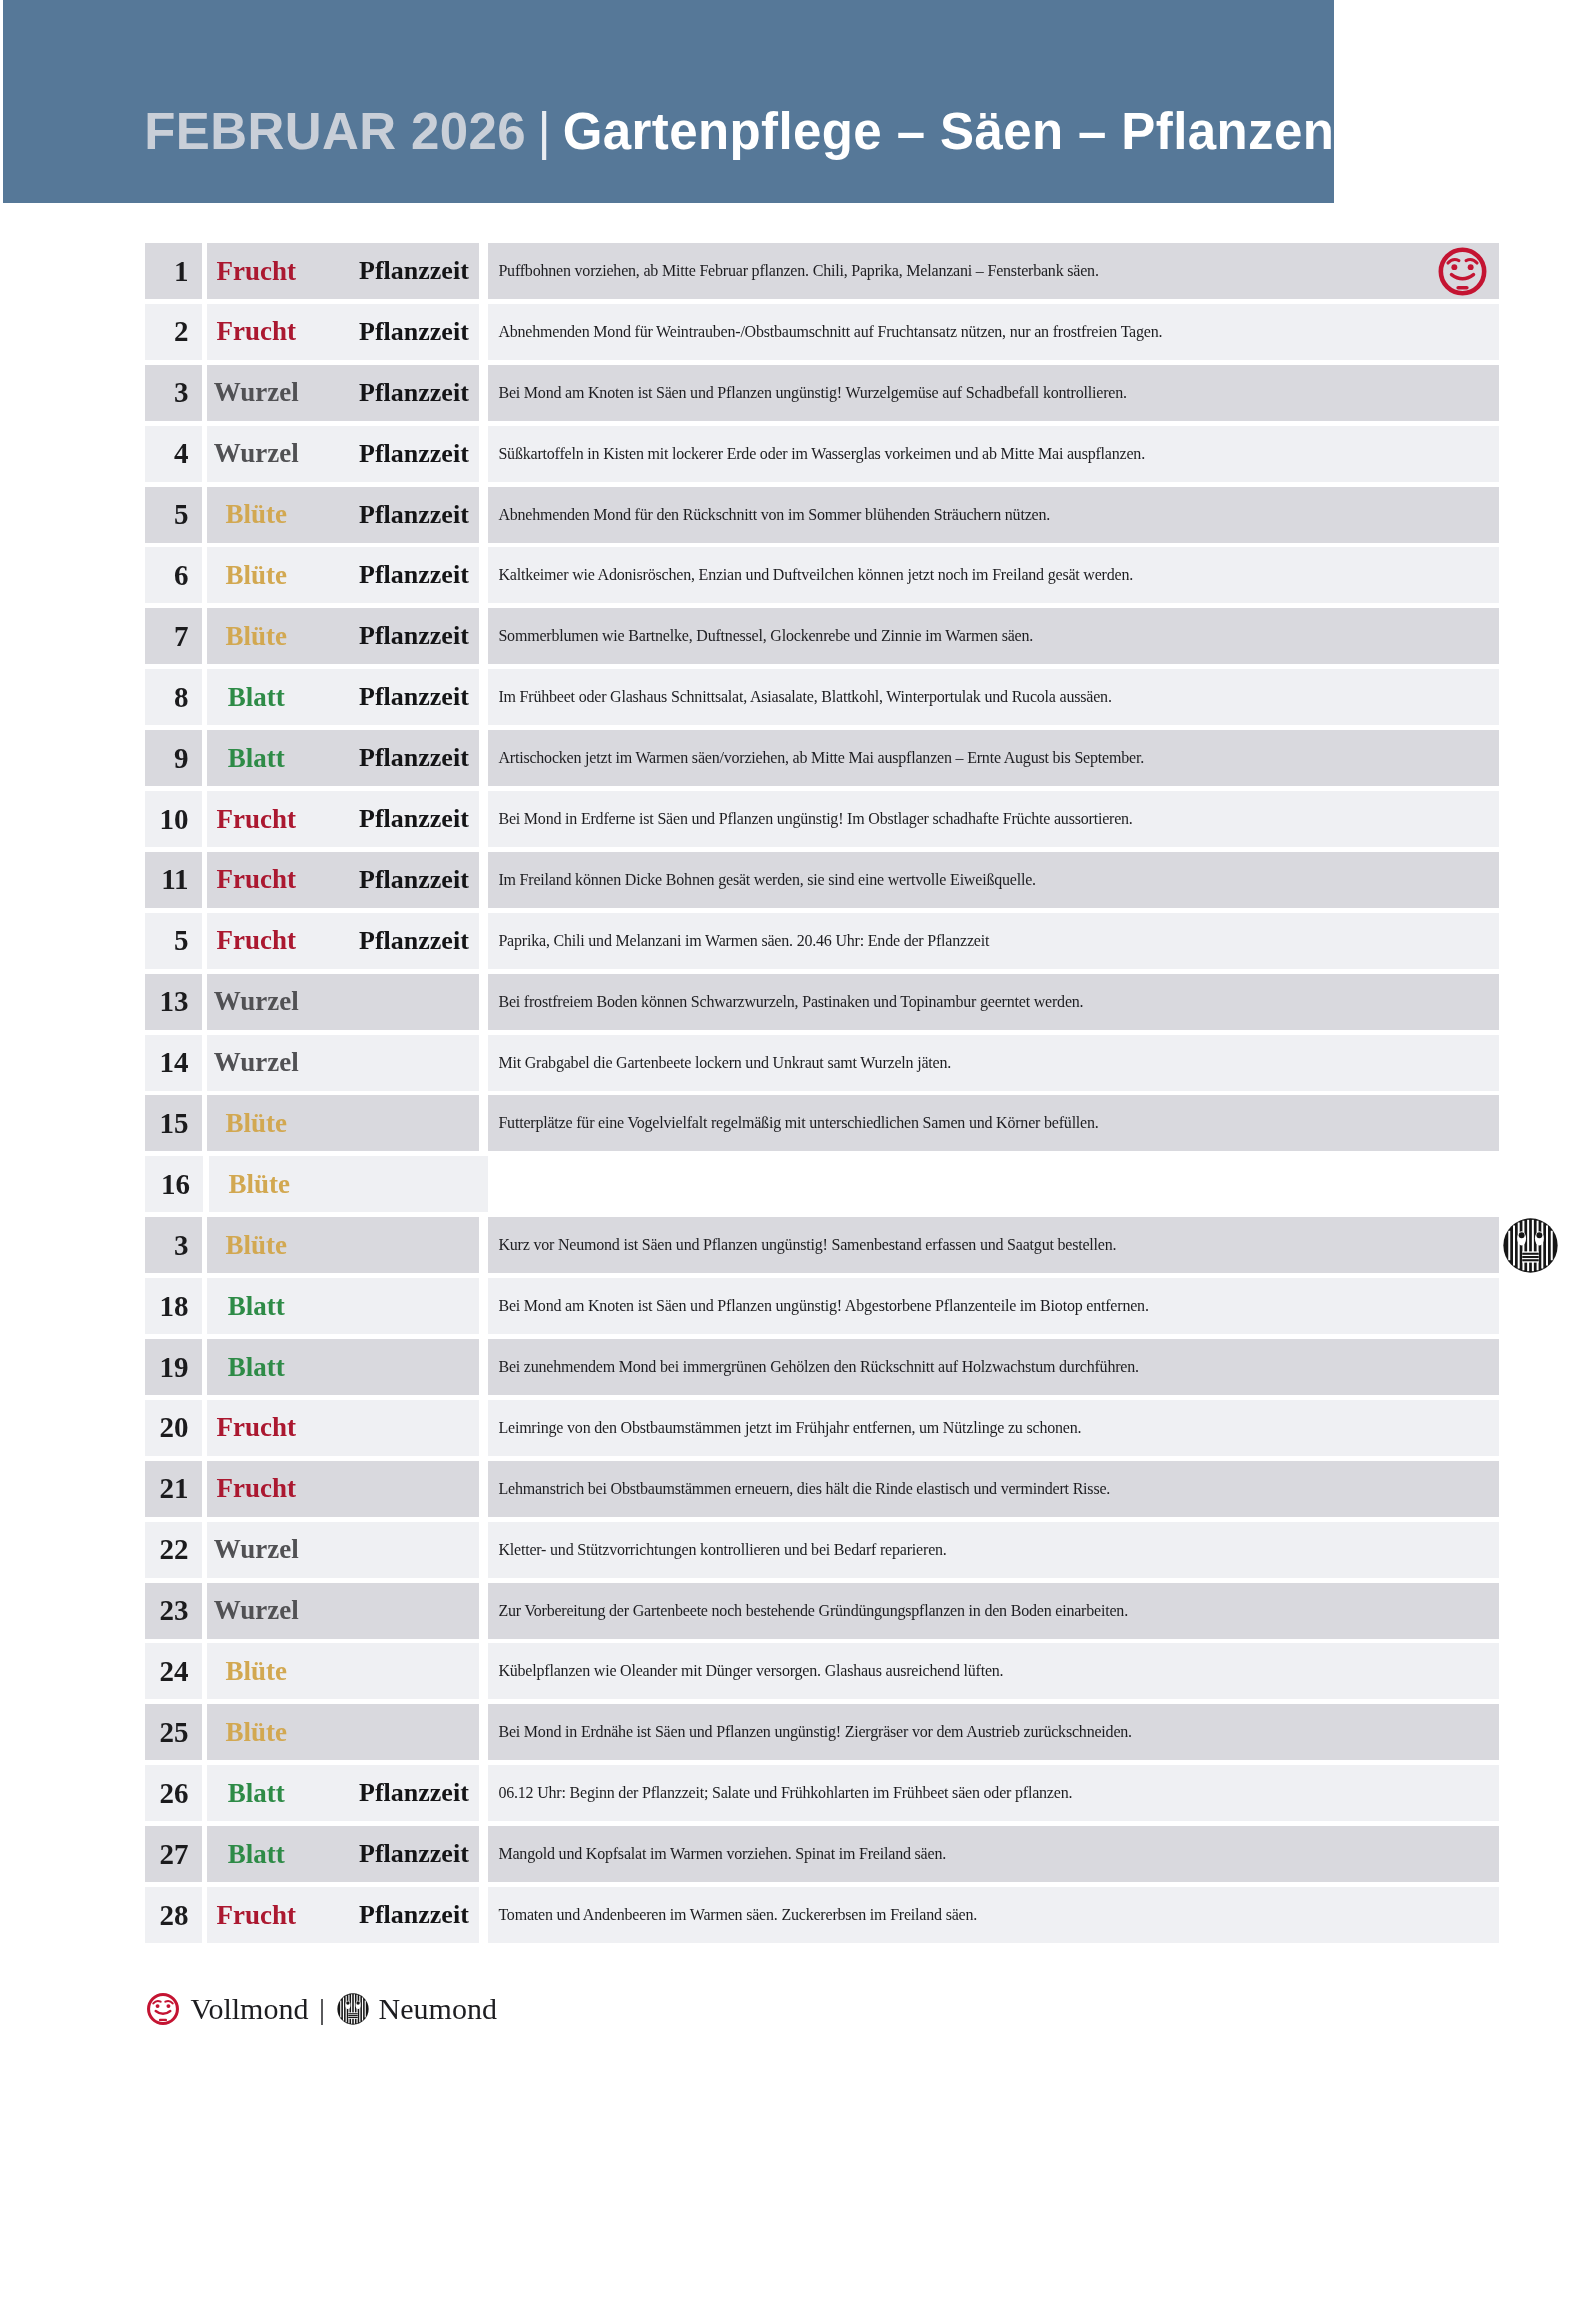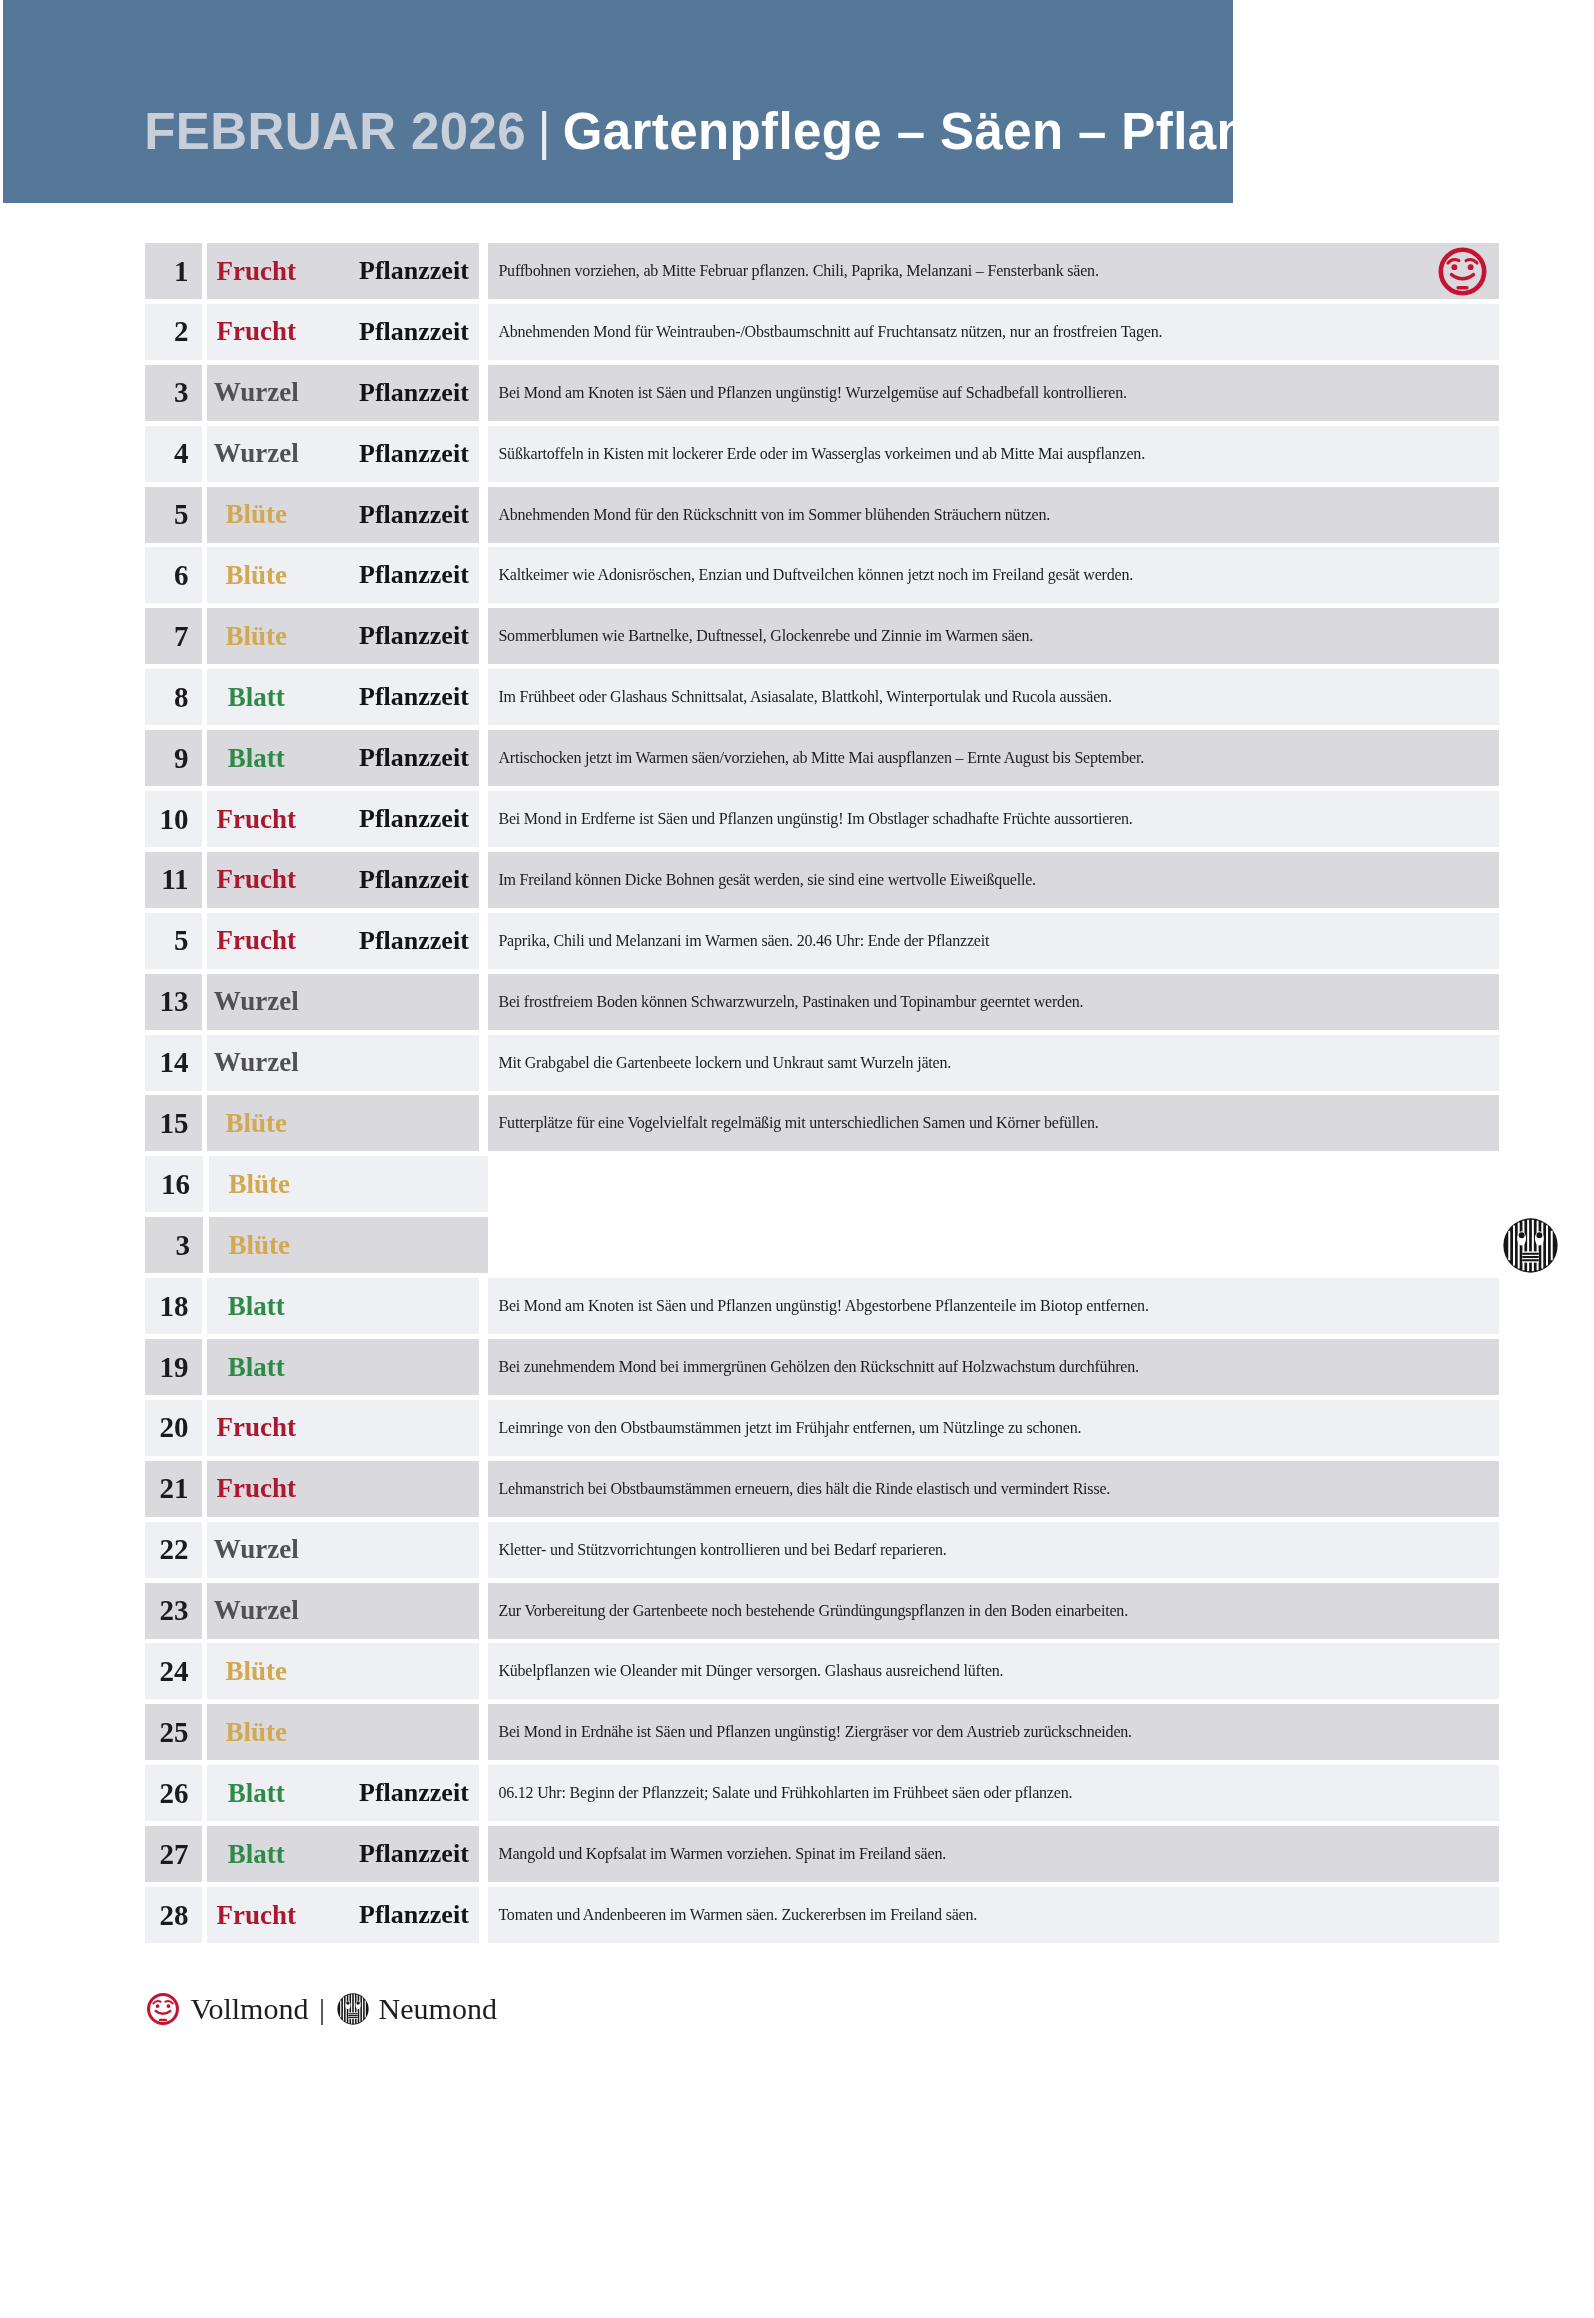--- a/index.html
+++ b/index.html
@@ -7,21 +7,21 @@
     width: 1594px; height: 2319px;
     background: #ffffff;
     font-family: "Liberation Serif", serif;
     overflow: hidden;
     position: relative;
   }
   
   .banner {
     position: absolute;
     left: 3.3px; top: 0;
-    width: 1230px; height: 203px;
+    width: 1331px; height: 203px;
     background: var(--banner, #567898);
   }
   .banner-title {
     position: absolute;
     left: 141px; top: 106px;
     margin: 0;
     font-family: "Liberation Sans", sans-serif;
     font-weight: bold;
     font-size: 51px;
     line-height: 1;
@@ -386,20 +386,23 @@
 
   <div class="row shade-dark">
     <div class="cell day">
       <span>3</span>
     </div>
     <div class="cell cat">
       <span style="color: rgb(210, 168, 81);">Blüte</span>
     </div>
     <div class="cell pfl">
       <span></span>
+    </div>
+    <div class="cell note">
+      <span>Kurz vor Neumond ist Säen und Pflanzen ungünstig! Samenbestand erfassen und Saatgut bestellen.</span>
     </div>
 
     <span class="moon moon-new show">
         <svg viewBox="0 0 100 100" xmlns="http://www.w3.org/2000/svg">
           <circle cx="50" cy="50" r="46" fill="currentColor"></circle>
           <g stroke="#ffffff" stroke-width="3.4">
             <line x1="14" y1="25" x2="14" y2="75"></line>
             <line x1="22" y1="16" x2="22" y2="84"></line>
             <line x1="30" y1="11" x2="30" y2="89"></line>
             <line x1="38" y1="8" x2="38" y2="92"></line>

